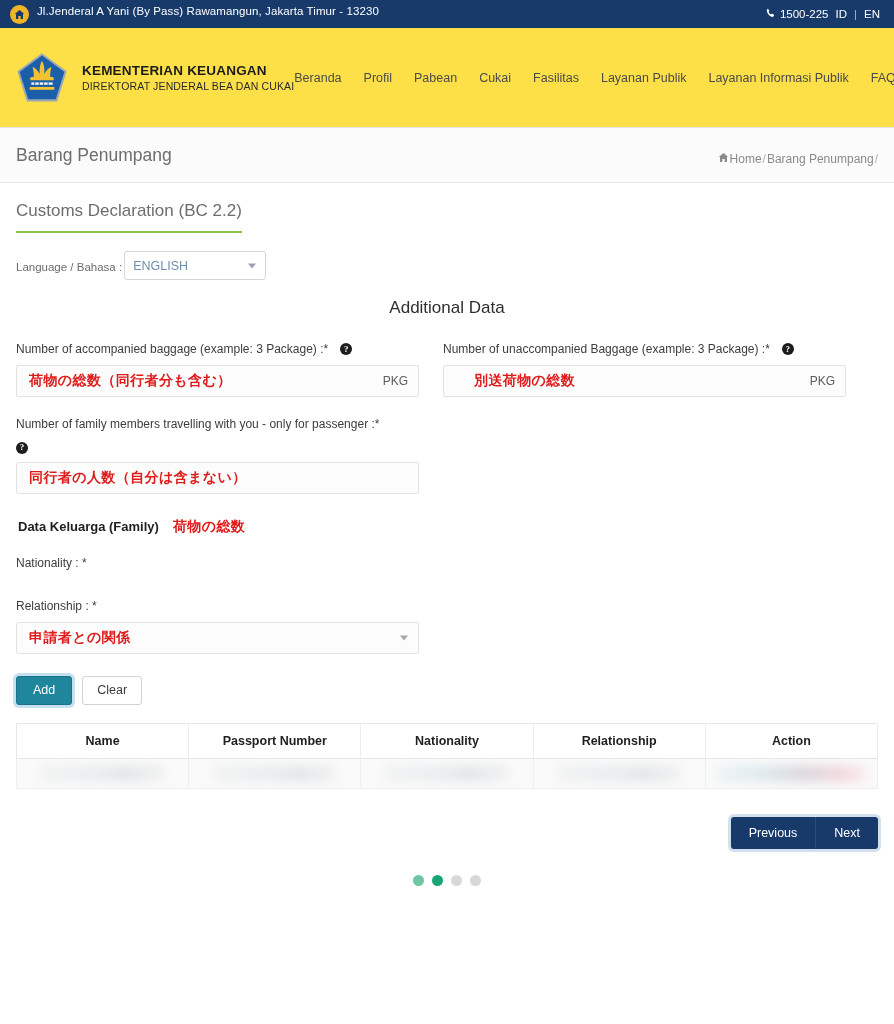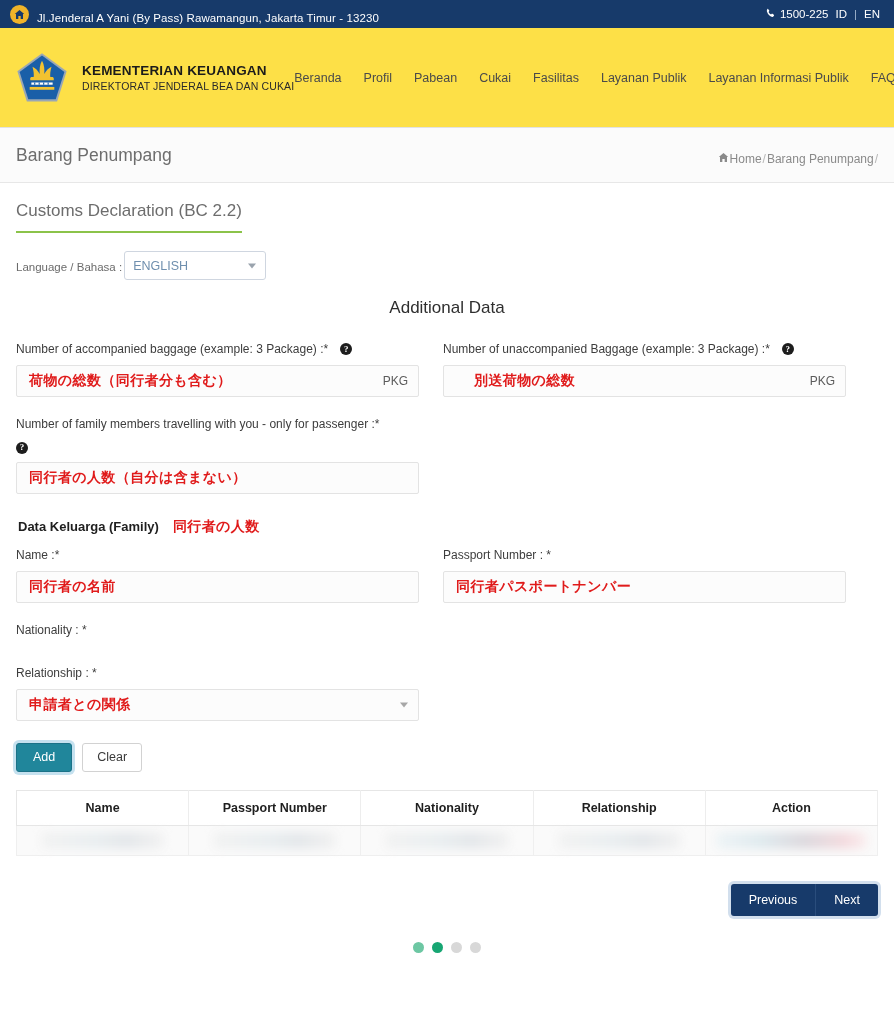--- a/index.html
+++ b/index.html
@@ -12,21 +12,21 @@
   }
   .page { position: relative; width: 894px; height: 1024px; background:#fff; }
 
   
   .topbar {
     height: 28px; background: #173a6a;
     display: flex; align-items: center;
     padding: 0 14px 0 10px;
     color: #ffffff; font-size: 11.5px;
   }
-  .topbar-left { display:flex; align-items:flex-end; gap:8px; flex:1; min-width:0; }
+  .topbar-left { display:flex; align-items:flex-start; gap:8px; flex:1; min-width:0; }
   .home-badge {
     width: 19px; height: 19px; border-radius: 50%;
     background: #f0b429; display:flex; align-items:center; justify-content:center;
     flex: 0 0 auto;
   }
   .home-badge svg { display:block; }
   .topbar-addr { white-space: nowrap; letter-spacing: 0.1px; }
   .topbar-right { display:flex; align-items:center; gap:7px; font-size: 11.5px; white-space:nowrap; }
   .topbar-right .phone { display:flex; align-items:center; gap:4px; }
   .lang-sep { color:#9fb3cd; }
@@ -335,41 +335,23 @@
         <div class="fieldbox">
           <span class="anno">同行者の人数（自分は含まない）</span>
         </div>
       </div>
       <div class="fcol"></div>
     </div>
 
     
     <div class="fam-head">
       <span class="t1">Data Keluarga (Family)</span>
-      <span class="t2">同行者の人数</span>
-    </div>
-
-    <div class="frow">
-      <div class="fcol">
-        <div class="flabel">
-          <span class="txt">Name :*</span>
-        </div>
-        <div class="fieldbox">
-          <span class="anno">同行者の名前</span>
-        </div>
-      </div>
-      <div class="fcol">
-        <div class="flabel">
-          <span class="txt">Passport Number : *</span>
-        </div>
-        <div class="fieldbox">
-          <span class="anno">同行者パスポートナンバー</span>
-        </div>
-      </div>
-    </div>
+      <span class="t2">荷物の総数</span>
+    </div>
+
 
     <div class="frow" style="margin-top:18px;">
       <div class="fcol">
         <div class="flabel">
           <span class="txt">Nationality : *</span>
         </div>
       </div>
       <div class="fcol"></div>
     </div>
 

